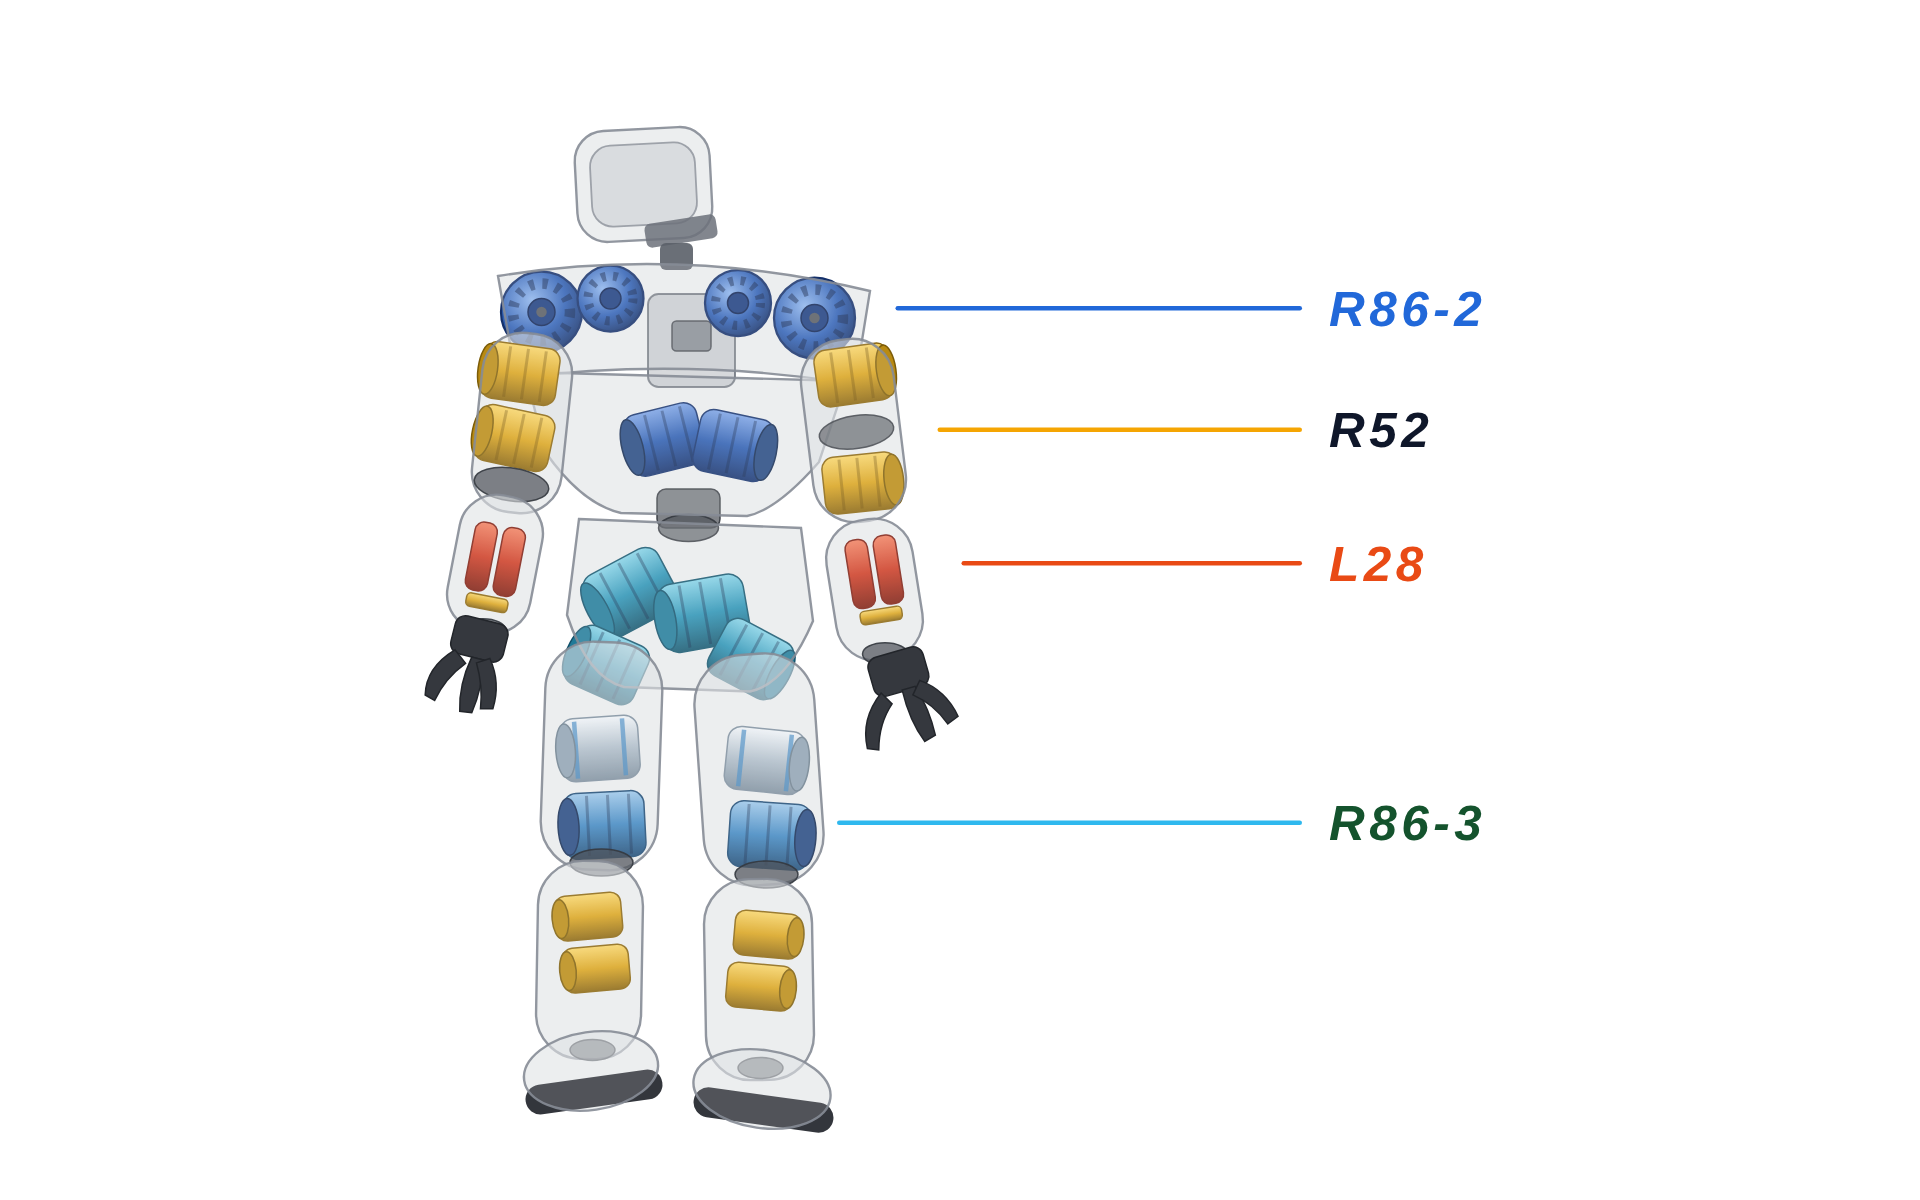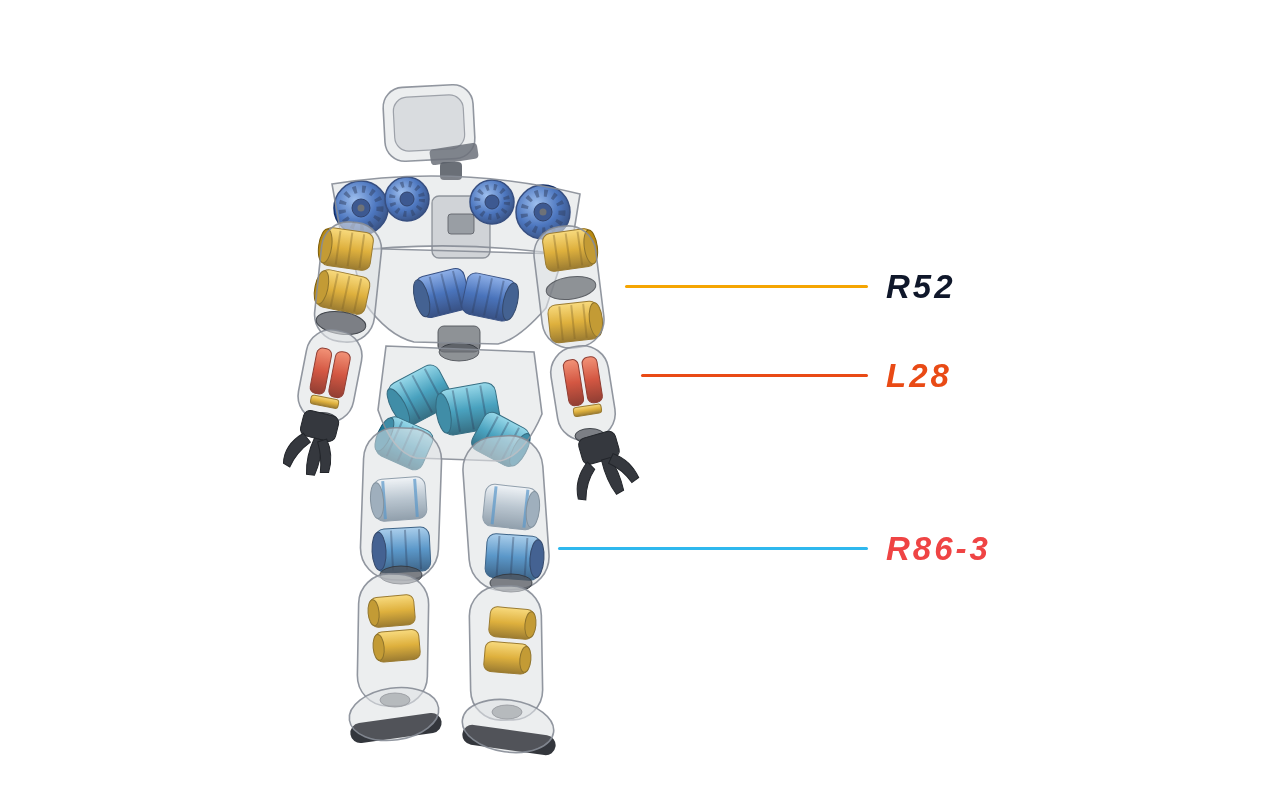--- a/index.html
+++ b/index.html
@@ -313,29 +313,33 @@
       <use href="#rshinP" class="shellGlass"></use>
       <ellipse cx="507" cy="712" rx="15" ry="7" class="jointDark"></ellipse>
       <g>
         <use href="#rfootP" class="shellFill"></use>
         <rect x="462" y="730" width="94" height="20" rx="10" class="sole" transform="rotate(8 509 740)"></rect>
         <use href="#rfootP" class="shellGlass"></use>
       </g>
     </g>
   </svg>
 
+  <div class="callout co-1">
+    <span class="line" style="background: rgb(33, 104, 217);"></span>
+    <span class="label" style="color: rgb(33, 104, 217);">R86-2</span>
+  </div>
 
   <div class="callout co-2">
     <span class="line" style="background: rgb(245, 165, 2);"></span>
     <span class="label" style="color: #0f172a;">R52</span>
   </div>
 
   <div class="callout co-3">
     <span class="line" style="background: rgb(233, 74, 21);"></span>
     <span class="label" style="color: rgb(233, 74, 21); text-align: center;">L28</span>
   </div>
 
   <div class="callout co-4">
     <span class="line" style="background: rgb(47, 184, 238);"></span>
-    <span class="label" style="color: #ef4444;">R86-3</span>
+    <span class="label" style="color: #14532d;">R86-3</span>
   </div>
 
 </div>
 
 </body></html>

